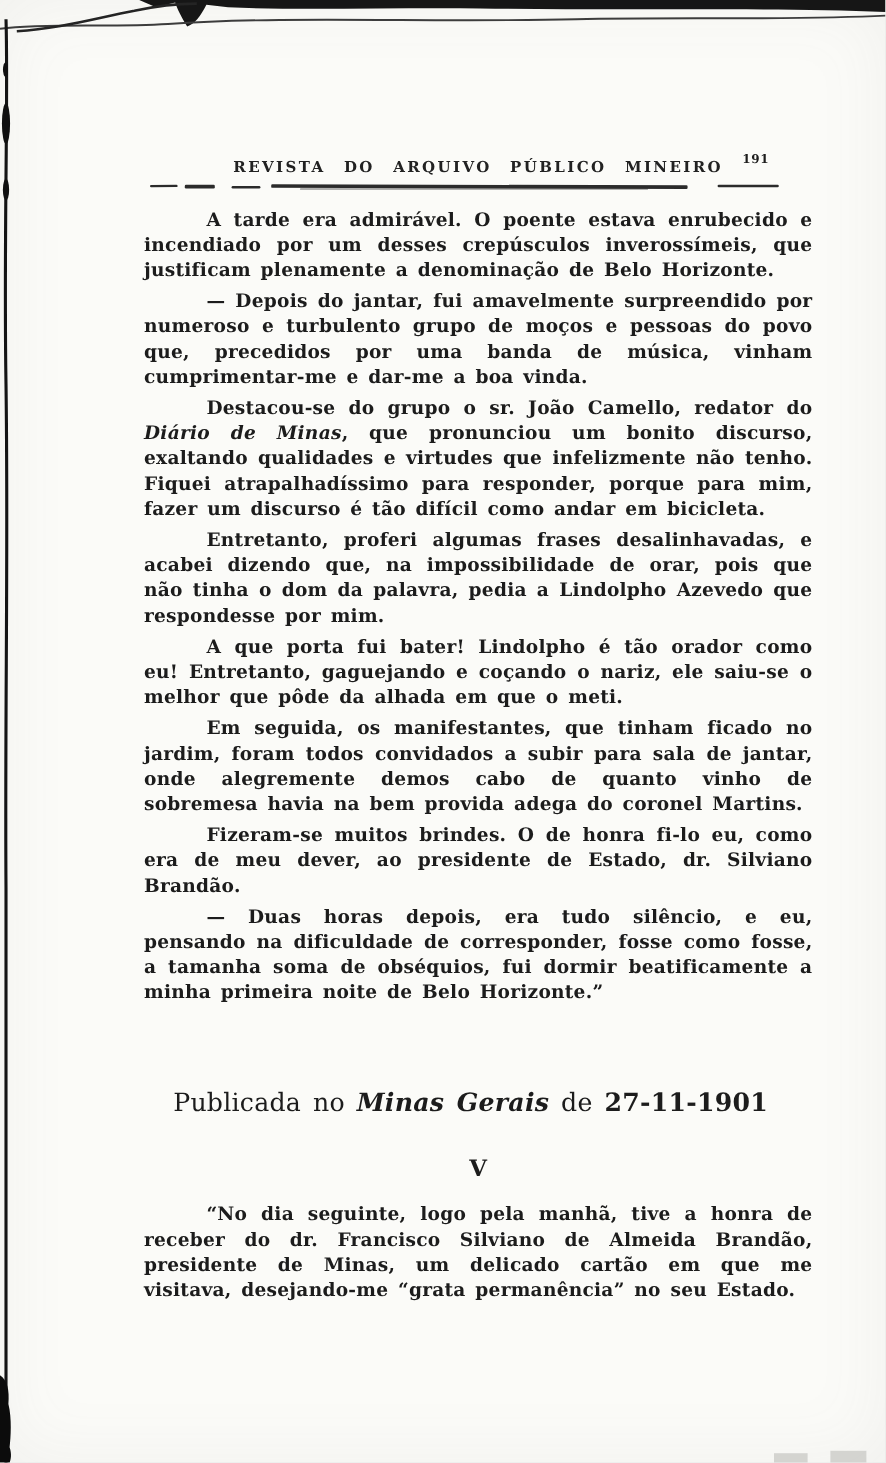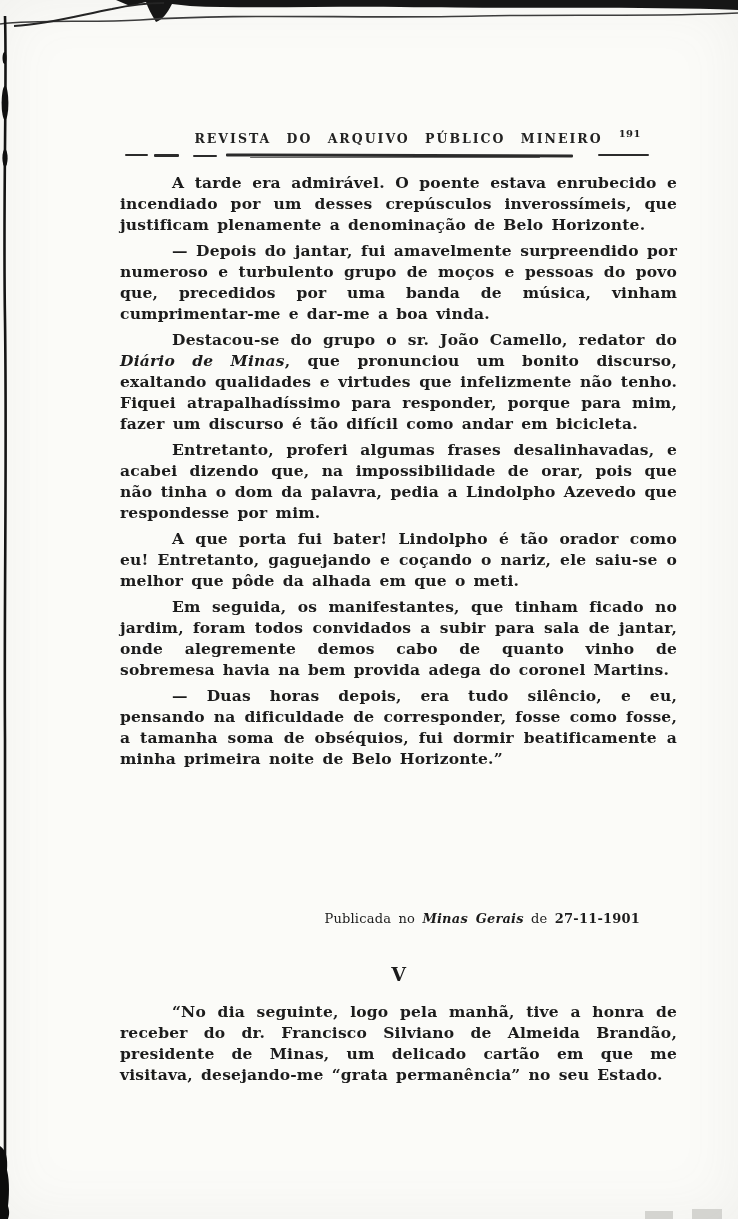--- a/index.html
+++ b/index.html
@@ -61,21 +61,21 @@
   .rn{font-weight:400;}
 
   .signature{
     text-align:right;padding-right:57px;margin-top:4px;
     font-weight:700;font-style:italic;font-size:15px;letter-spacing:1.5px;
   }
 
   .publication{
     position:absolute;top:908px;left:0;right:37px;
     text-align:right;
-    font-size:13px;font-weight:700;letter-spacing:.2px;word-spacing:3px;
+    font-size:21px;font-weight:700;letter-spacing:.2px;word-spacing:3px;
   }
   .publication em{font-style:italic;}
 
   .section-heading{
     position:absolute;top:963px;left:0;right:0;
     text-align:center;font-weight:700;font-size:19px;
   }
 
   .section-body{position:absolute;top:1001px;left:0;right:0;}
 </style>
@@ -118,20 +118,21 @@
     </div>
 
     <div class="main-text body-copy">
       <div>
           <p class="para"><span>A tarde era admirável. O poente estava enrubecido e incendiado por um desses crepúsculos inverossímeis, que justificam plenamente a denominação de Belo Horizonte.</span></p>
           <p class="para"><span>— Depois do jantar, fui amavelmente surpreendido por numeroso e turbulento grupo de moços e pessoas do povo que, precedidos por uma banda de música, vinham cumprimentar-me e dar-me a boa vinda.</span></p>
           <p class="para"><span>Destacou-se do grupo o sr. João Camello, redator do </span><em>Diário de Minas</em><span>, que pronunciou um bonito discurso, exaltando qualidades e virtudes que infelizmente não tenho. Fiquei atrapalhadíssimo para responder, porque para mim, fazer um discurso é tão difícil como andar em bicicleta.</span></p>
           <p class="para"><span>Entretanto, proferi algumas frases desalinhavadas, e acabei dizendo que, na impossibilidade de orar, pois que não tinha o dom da palavra, pedia a Lindolpho Azevedo que respondesse por mim.</span></p>
           <p class="para"><span>A que porta fui bater! Lindolpho é tão orador como eu! Entretanto, gaguejando e coçando o nariz, ele saiu-se o melhor que pôde da alhada em que o meti.</span></p>
           <p class="para"><span>Em seguida, os manifestantes, que tinham ficado no jardim, foram todos convidados a subir para sala de jantar, onde alegremente demos cabo de quanto vinho de sobremesa havia na bem provida adega do coronel Martins.</span></p>
+          <p class="para"><span>Fizeram-se muitos brindes. O de honra fi-lo eu, como era de meu dever, ao presidente de Estado, dr. Silviano Brandão.</span></p>
           <p class="para"><span>— Duas horas depois, era tudo silêncio, e eu, pensando na dificuldade de corresponder, fosse como fosse, a tamanha soma de obséquios, fui dormir beatificamente a minha primeira noite de Belo Horizonte.”</span></p>
         </div>
     </div>
 
     <div class="publication body-copy publication"><span class="rn">Publicada no </span><em>Minas Gerais</em><span class="rn"> de </span><span>27-11-1901</span></div>
 
     <div class="section-heading">V</div>
 
     <div class="section-body body-copy">
         <p class="para"><span>“No dia seguinte, logo pela manhã, tive a honra de receber do dr. Francisco Silviano de Almeida Brandão, presidente de Minas, um delicado cartão em que me visitava, desejando-me “grata permanência” no seu Estado.</span></p>

